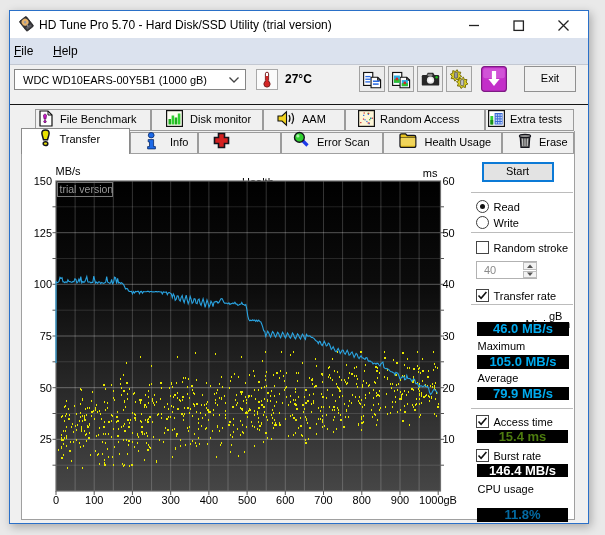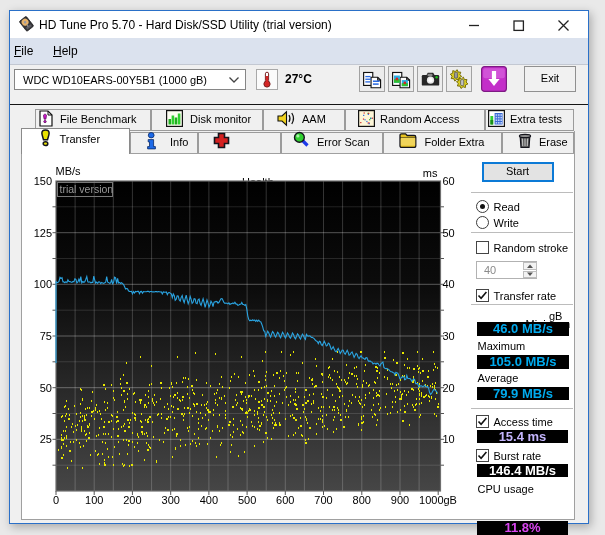--- a/index.html
+++ b/index.html
@@ -189,21 +189,21 @@
 <path d="M9.5 9.5 l5 5" stroke="#1d3ae8" stroke-width="3.2"></path>
 <circle cx="6.4" cy="6.4" r="4.9" fill="#2fd02f" stroke="#14141c" stroke-width="1.4"></circle>
 <circle cx="4.9" cy="4.9" r="1.6" fill="#a5f0a5"></circle>
     </svg>
 <div class="abs t11" style="left:317px;top:136px;">Error Scan</div>
 <svg class="abs" style="left:399px;top:132px;" width="18" height="16" viewBox="0 0 18 16">
 <path d="M1 3.5 c0-1 0.6-1.7 1.6-1.7 h4 l1.6 1.7 h7 c1 0 1.6 0.7 1.6 1.7 v8.6 c0 1-0.6 1.7-1.6 1.7 H2.6 c-1 0-1.6-0.7-1.6-1.7 z" fill="#e8c31f" stroke="#14141c" stroke-width="1.3"></path>
 <path d="M1 6 h16" stroke="#14141c" stroke-width="1"></path>
 <path d="M1.8 6 h14.4 v7.6 H1.8z" fill="#f0d45a"></path>
     </svg>
-<div class="abs t11" style="left:424.5px;top:136px;">Folder Extra</div>
+<div class="abs t11" style="left:424.5px;top:136px;">Health Usage</div>
 <svg class="abs" style="left:518px;top:132px;" width="14" height="17" viewBox="0 0 14 17">
 <path d="M2.2 4.5 h9.6 l-0.8 11 H3z" fill="#5a5a5a" stroke="#14141c" stroke-width="1.2"></path>
 <ellipse cx="7" cy="4" rx="5.6" ry="1.7" fill="#8f8f8f" stroke="#14141c" stroke-width="1.2"></ellipse>
 <path d="M4.4 6.5 l0.3 7.5 M7 6.5 v7.5 M9.6 6.5 l-0.3 7.5" stroke="#bdbdbd" stroke-width="1.1"></path>
     </svg>
 <div class="abs t11" style="left:539px;top:136px;">Erase</div>
 <svg class="abs" style="left:0px;top:0px;" width="605" height="535" viewBox="0 0 605 535">
 <defs>
         <linearGradient id="plotbg" x1="0" y1="0" x2="0" y2="1">
 <stop offset="0" stop-color="#000000"></stop>
@@ -341,22 +341,22 @@
 <div class="abs t11" style="left:477.5px;top:340px;">Maximum</div>
 <div class="abs lcd" style="left:477px;top:354.5px;width:92px;height:14px;line-height:14px;color:#00aaee;">105.0 MB/s</div>
 <div class="abs t11" style="left:477.5px;top:372px;">Average</div>
 <div class="abs lcd" style="left:477px;top:386.5px;width:92px;height:13px;line-height:13px;color:#00aaee;">79.9 MB/s</div>
 <div class="abs cb" style="left:476px;top:415px;">
       <svg width="13" height="13" viewBox="0 0 13 13" style="position:absolute;left:-1px;top:-1px;">
         <path d="M2.5 6.5 l2.6 2.8 L10.4 3" fill="none" stroke="#111" stroke-width="1.6"></path>
       </svg>
     </div>
 <div class="abs t11" style="left:493.5px;top:416px;">Access time</div>
-<div class="abs lcd" style="left:477px;top:429.5px;width:91px;height:13.5px;line-height:13px;color:#c4b5fd;">15.4 ms</div>
+<div class="abs lcd" style="left:477px;top:429.5px;width:91px;height:13.5px;line-height:13px;color:#4d7c0f;">15.4 ms</div>
 <div class="abs cb" style="left:476px;top:449px;">
       <svg width="13" height="13" viewBox="0 0 13 13" style="position:absolute;left:-1px;top:-1px;">
         <path d="M2.5 6.5 l2.6 2.8 L10.4 3" fill="none" stroke="#111" stroke-width="1.6"></path>
       </svg>
     </div>
 <div class="abs t11" style="left:493.5px;top:450px;">Burst rate</div>
 <div class="abs lcd" style="left:477px;top:463.5px;width:91px;height:13.5px;line-height:13px;color:#fff;">146.4 MB/s</div>
 <div class="abs t11" style="left:477.5px;top:483px;">CPU usage</div>
-<div class="abs lcd" style="left:477px;top:521px;width:91px;height:13.5px;line-height:13px;color:#d946ef;">11.8%</div>
+<div class="abs lcd" style="left:477px;top:508px;width:91px;height:13.5px;line-height:13px;color:#0369a1;">11.8%</div>
 </div>
 </body></html>

